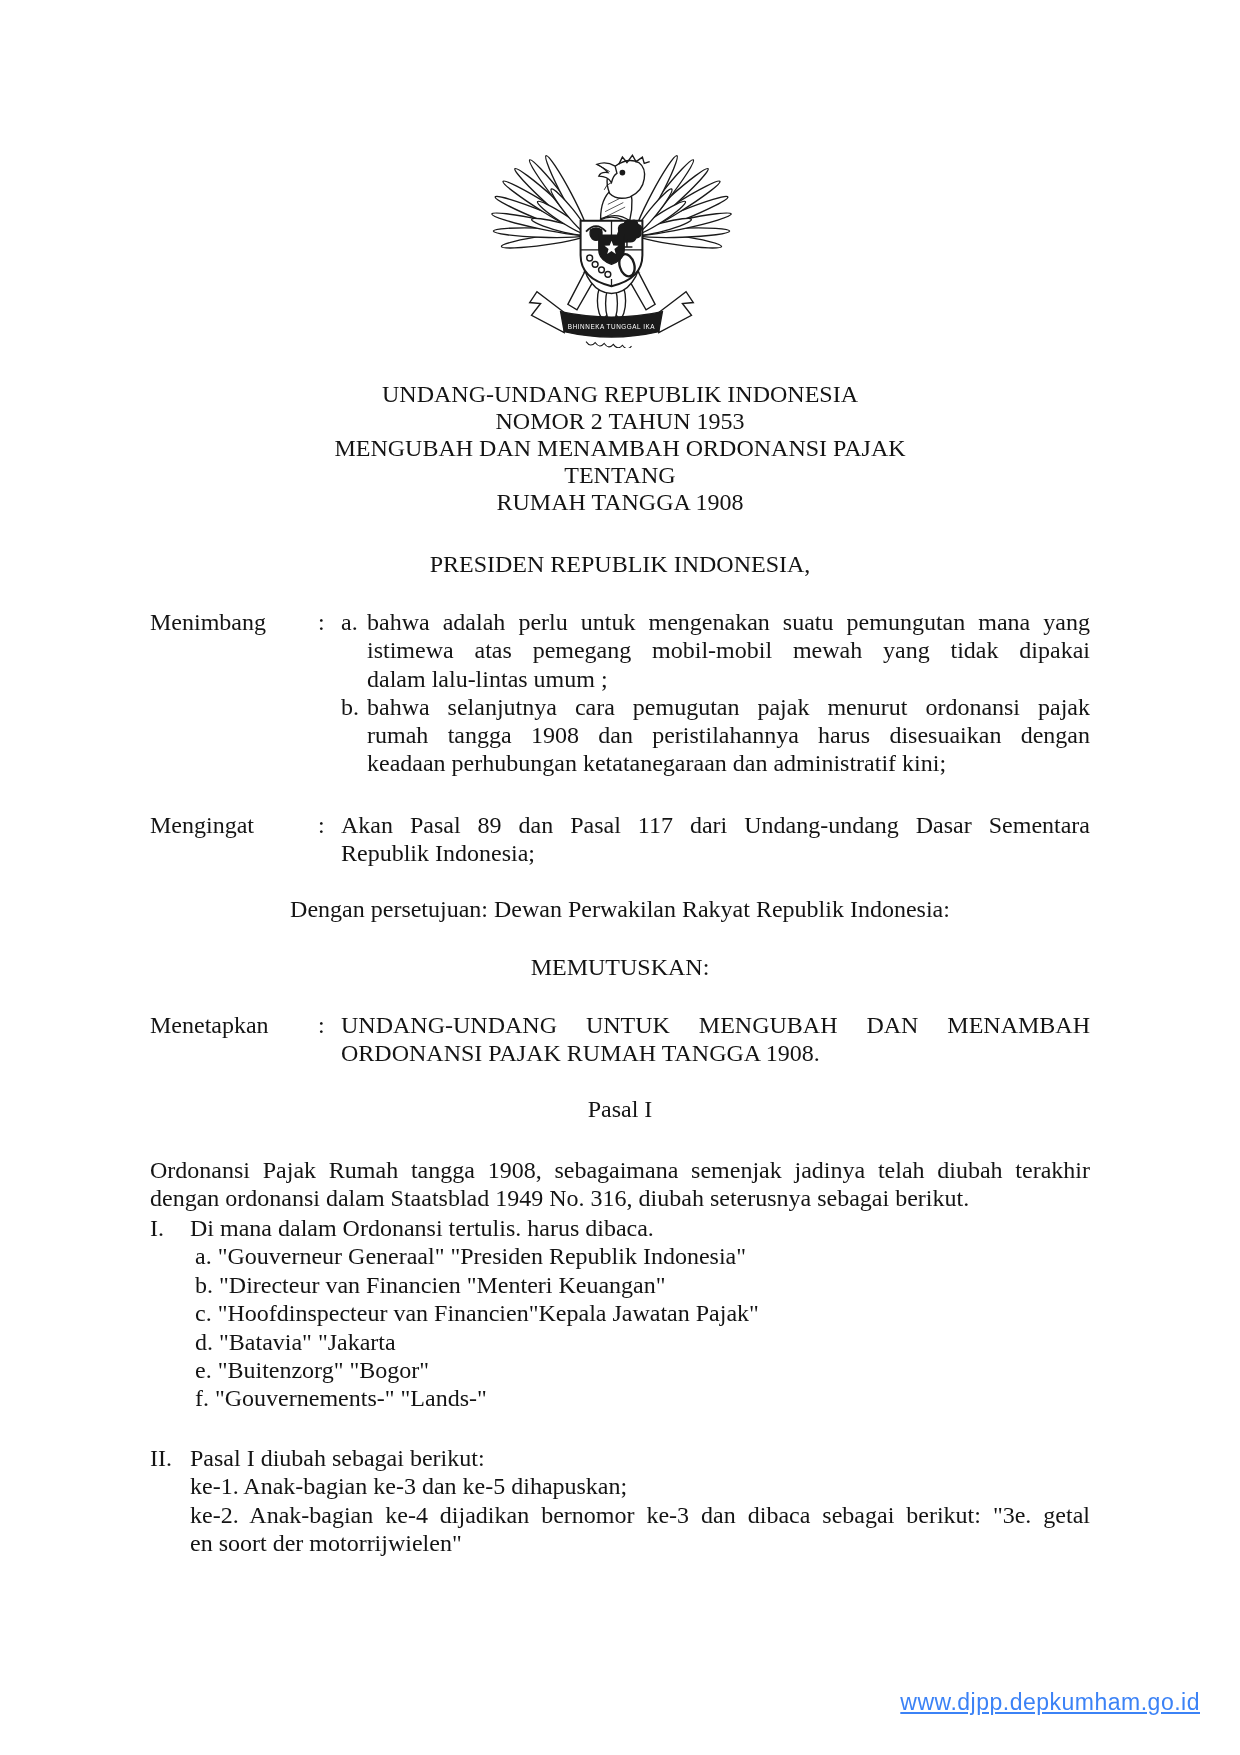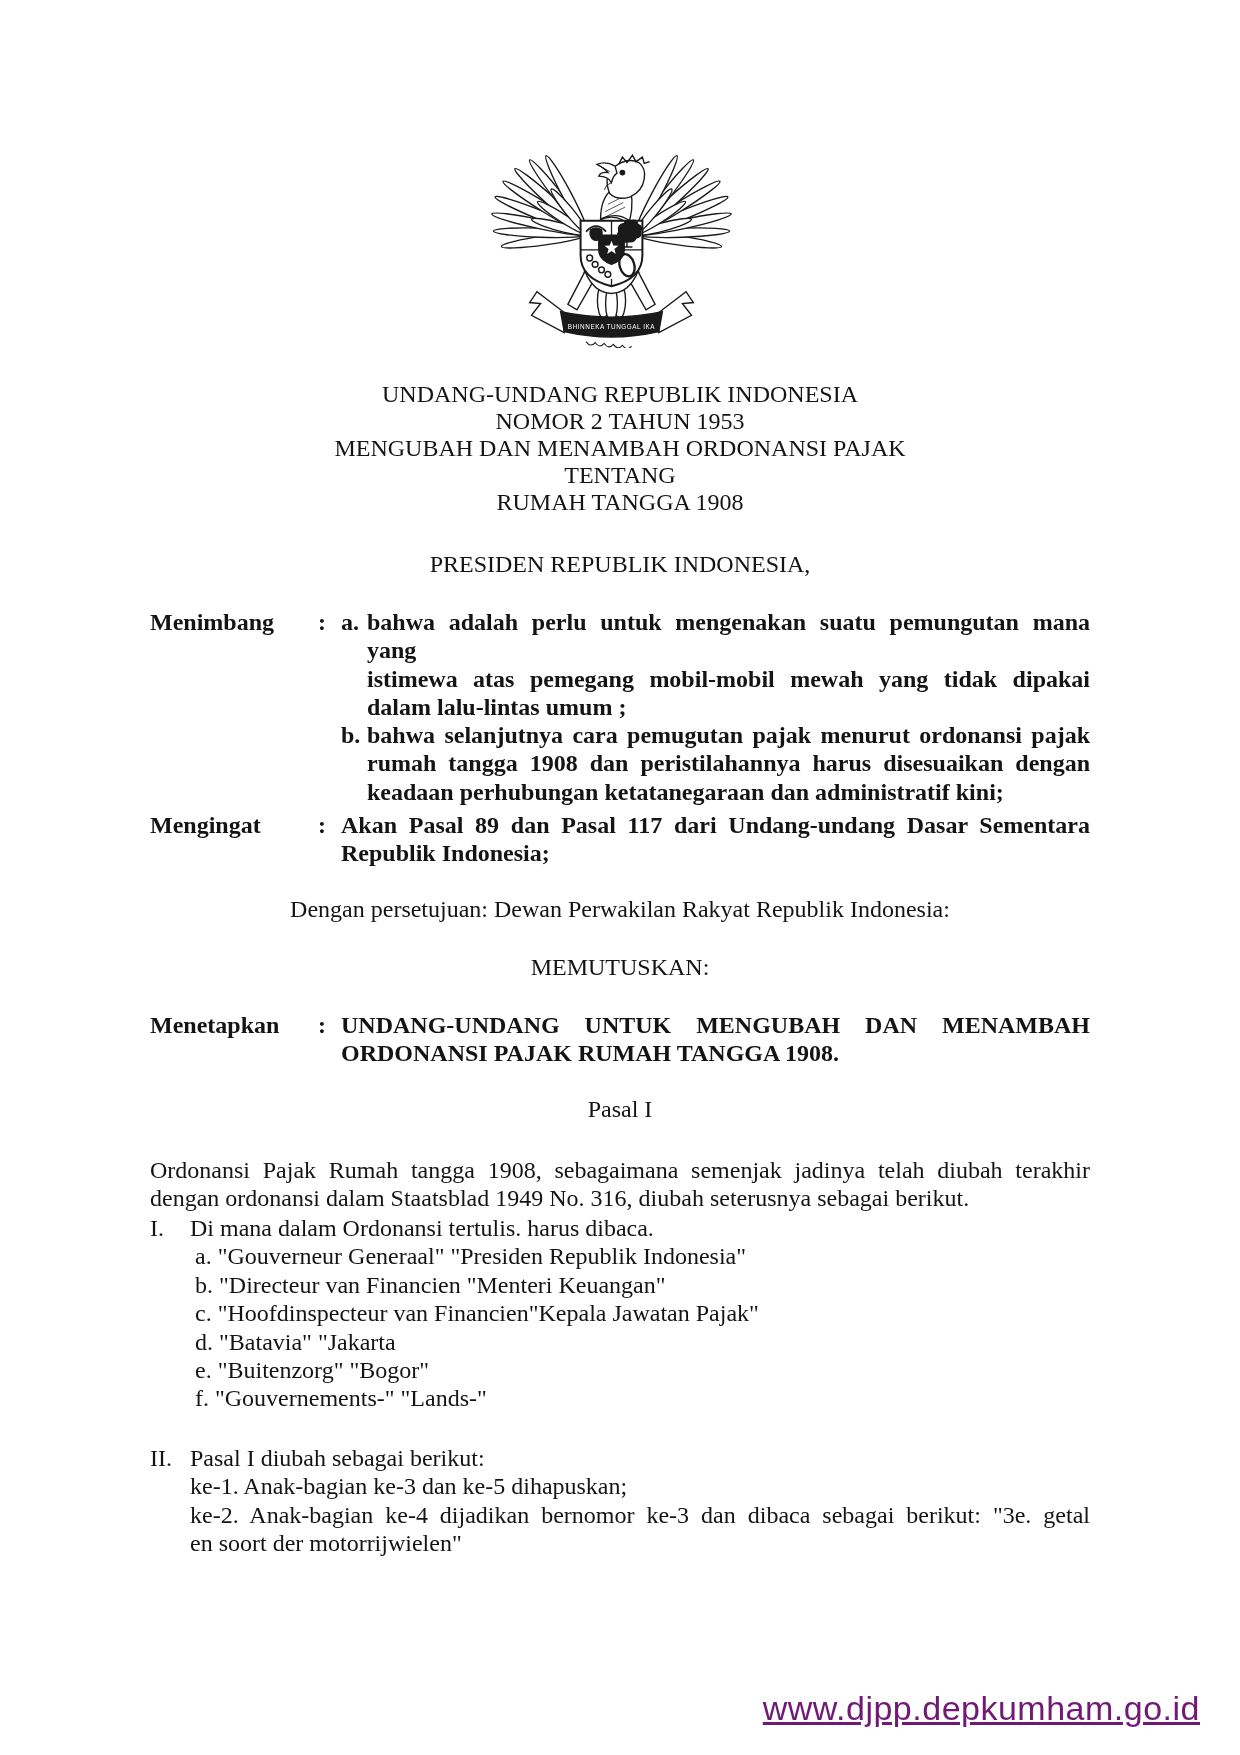--- a/index.html
+++ b/index.html
@@ -14,37 +14,36 @@
   }
   .abs{position:absolute;}
   .center{left:0;width:100%;text-align:center;}
   .title-block{top:381px;line-height:27px;}
   .lh{line-height:28.3px;}
   
   .lrow{
     left:150px;width:940px;
     display:grid;grid-template-columns:163px 28px 1fr;
     line-height:28.3px;
-    font-weight:bold;
   }
   .item{display:grid;grid-template-columns:26px 1fr;}
   .jline{text-align:justify;text-align-last:justify;text-justify:inter-word;}
   .lline{text-align:left;}
   
   .sec{
     left:150px;width:940px;
     display:grid;grid-template-columns:40px 1fr;
     line-height:28.4px;
   }
   .sec-items{padding-left:5px;}
   .watermark{
     right:40px;top:1689px;
     font-family:"Liberation Sans", sans-serif;
-    font-size:34px;
-    color:#701a75;
+    font-size:23px;
+    color:#3b82f6;
     text-decoration:underline;
     letter-spacing:0.5px;
   }
   .emblem{left:484px;top:148px;width:255px;height:200px;}
   .emblem svg{display:block;width:100%;height:100%;}
 </style>
 </head>
 <body>
 
 <div class="page">

